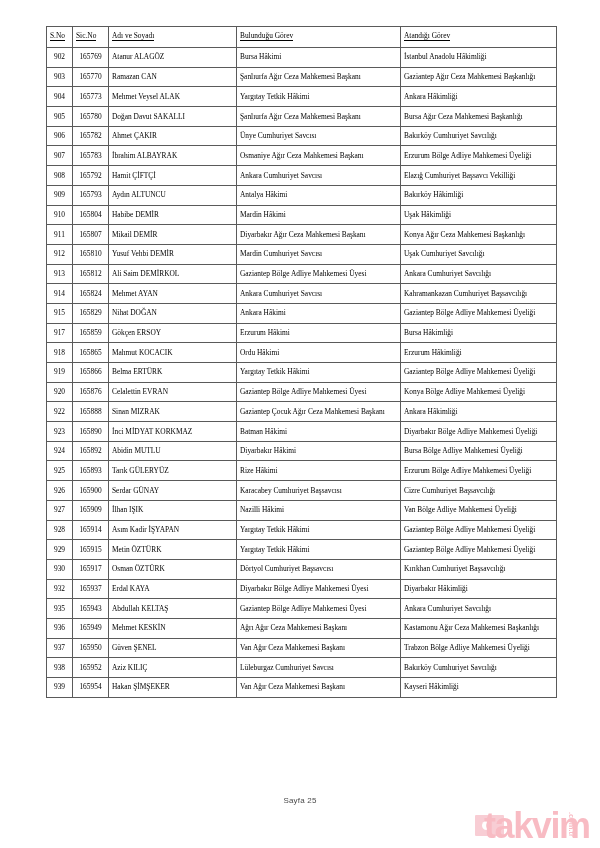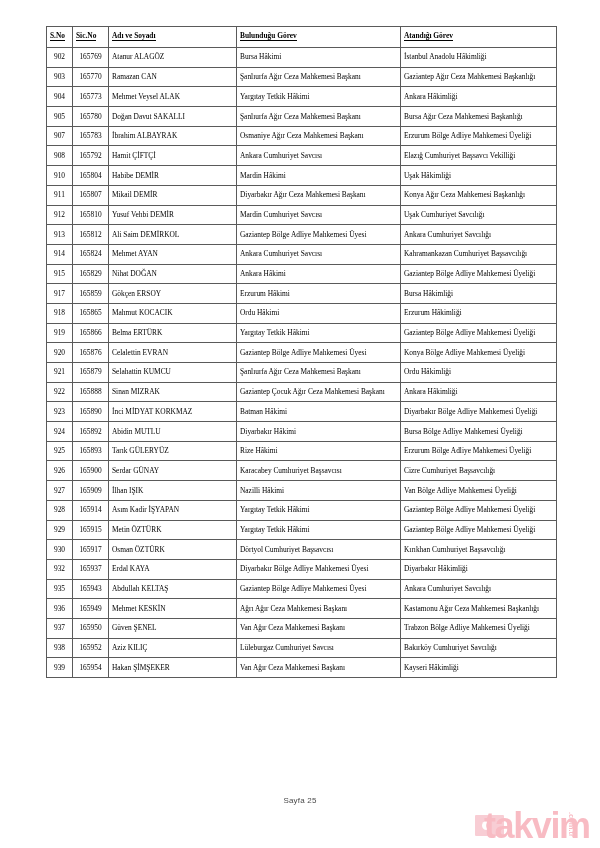--- a/index.html
+++ b/index.html
@@ -49,21 +49,21 @@
   table.listing td {
     border: 0.8px solid #5a5a5a;
     padding: 3.6px 3px 3.6px 3px;
     vertical-align: middle;
     white-space: nowrap;
     overflow: hidden;
     font-weight: normal;
   }
 
   table.listing thead th {
-    font-weight: bold;
+    font-weight: normal;
     text-align: left;
     padding-top: 3px;
     padding-bottom: 4px;
     height: 13px;
   }
   table.listing thead th .hdr {
     display: inline-block;
     border-bottom: 0.9px solid #000;
     padding-bottom: 0.5px;
   }
@@ -190,34 +190,48 @@
             <td>Ankara Hâkimliği</td>
           </tr>
           <tr>
             <td class="sno">905</td>
             <td class="sicno">165780</td>
             <td>Doğan Davut SAKALLI</td>
             <td>Şanlıurfa Ağır Ceza Mahkemesi Başkanı</td>
             <td>Bursa Ağır Ceza Mahkemesi Başkanlığı</td>
           </tr>
           <tr>
+            <td class="sno">906</td>
+            <td class="sicno">165782</td>
+            <td>Ahmet ÇAKIR</td>
+            <td>Ünye Cumhuriyet Savcısı</td>
+            <td>Bakırköy Cumhuriyet Savcılığı</td>
+          </tr>
+          <tr>
             <td class="sno">907</td>
             <td class="sicno">165783</td>
             <td>İbrahim ALBAYRAK</td>
             <td>Osmaniye Ağır Ceza Mahkemesi Başkanı</td>
             <td>Erzurum Bölge Adliye Mahkemesi Üyeliği</td>
           </tr>
           <tr>
             <td class="sno">908</td>
             <td class="sicno">165792</td>
             <td>Hamit ÇİFTÇİ</td>
             <td>Ankara Cumhuriyet Savcısı</td>
             <td>Elazığ Cumhuriyet Başsavcı Vekilliği</td>
           </tr>
           <tr>
+            <td class="sno">909</td>
+            <td class="sicno">165793</td>
+            <td>Aydın ALTUNCU</td>
+            <td>Antalya Hâkimi</td>
+            <td>Bakırköy Hâkimliği</td>
+          </tr>
+          <tr>
             <td class="sno">910</td>
             <td class="sicno">165804</td>
             <td>Habibe DEMİR</td>
             <td>Mardin Hâkimi</td>
             <td>Uşak Hâkimliği</td>
           </tr>
           <tr>
             <td class="sno">911</td>
             <td class="sicno">165807</td>
             <td>Mikail DEMİR</td>
@@ -274,27 +288,20 @@
             <td>Gaziantep Bölge Adliye Mahkemesi Üyeliği</td>
           </tr>
           <tr>
             <td class="sno">920</td>
             <td class="sicno">165876</td>
             <td>Celalettin EVRAN</td>
             <td>Gaziantep Bölge Adliye Mahkemesi Üyesi</td>
             <td>Konya Bölge Adliye Mahkemesi Üyeliği</td>
           </tr>
           <tr>
-            <td class="sno">921</td>
-            <td class="sicno">165879</td>
-            <td>Selahattin KUMCU</td>
-            <td>Şanlıurfa Ağır Ceza Mahkemesi Başkanı</td>
-            <td>Ordu Hâkimliği</td>
-          </tr>
-          <tr>
             <td class="sno">922</td>
             <td class="sicno">165888</td>
             <td>Sinan MIZRAK</td>
             <td>Gaziantep Çocuk Ağır Ceza Mahkemesi Başkanı</td>
             <td>Ankara Hâkimliği</td>
           </tr>
           <tr>
             <td class="sno">923</td>
             <td class="sicno">165890</td>
             <td>İnci MİDYAT KORKMAZ</td>

